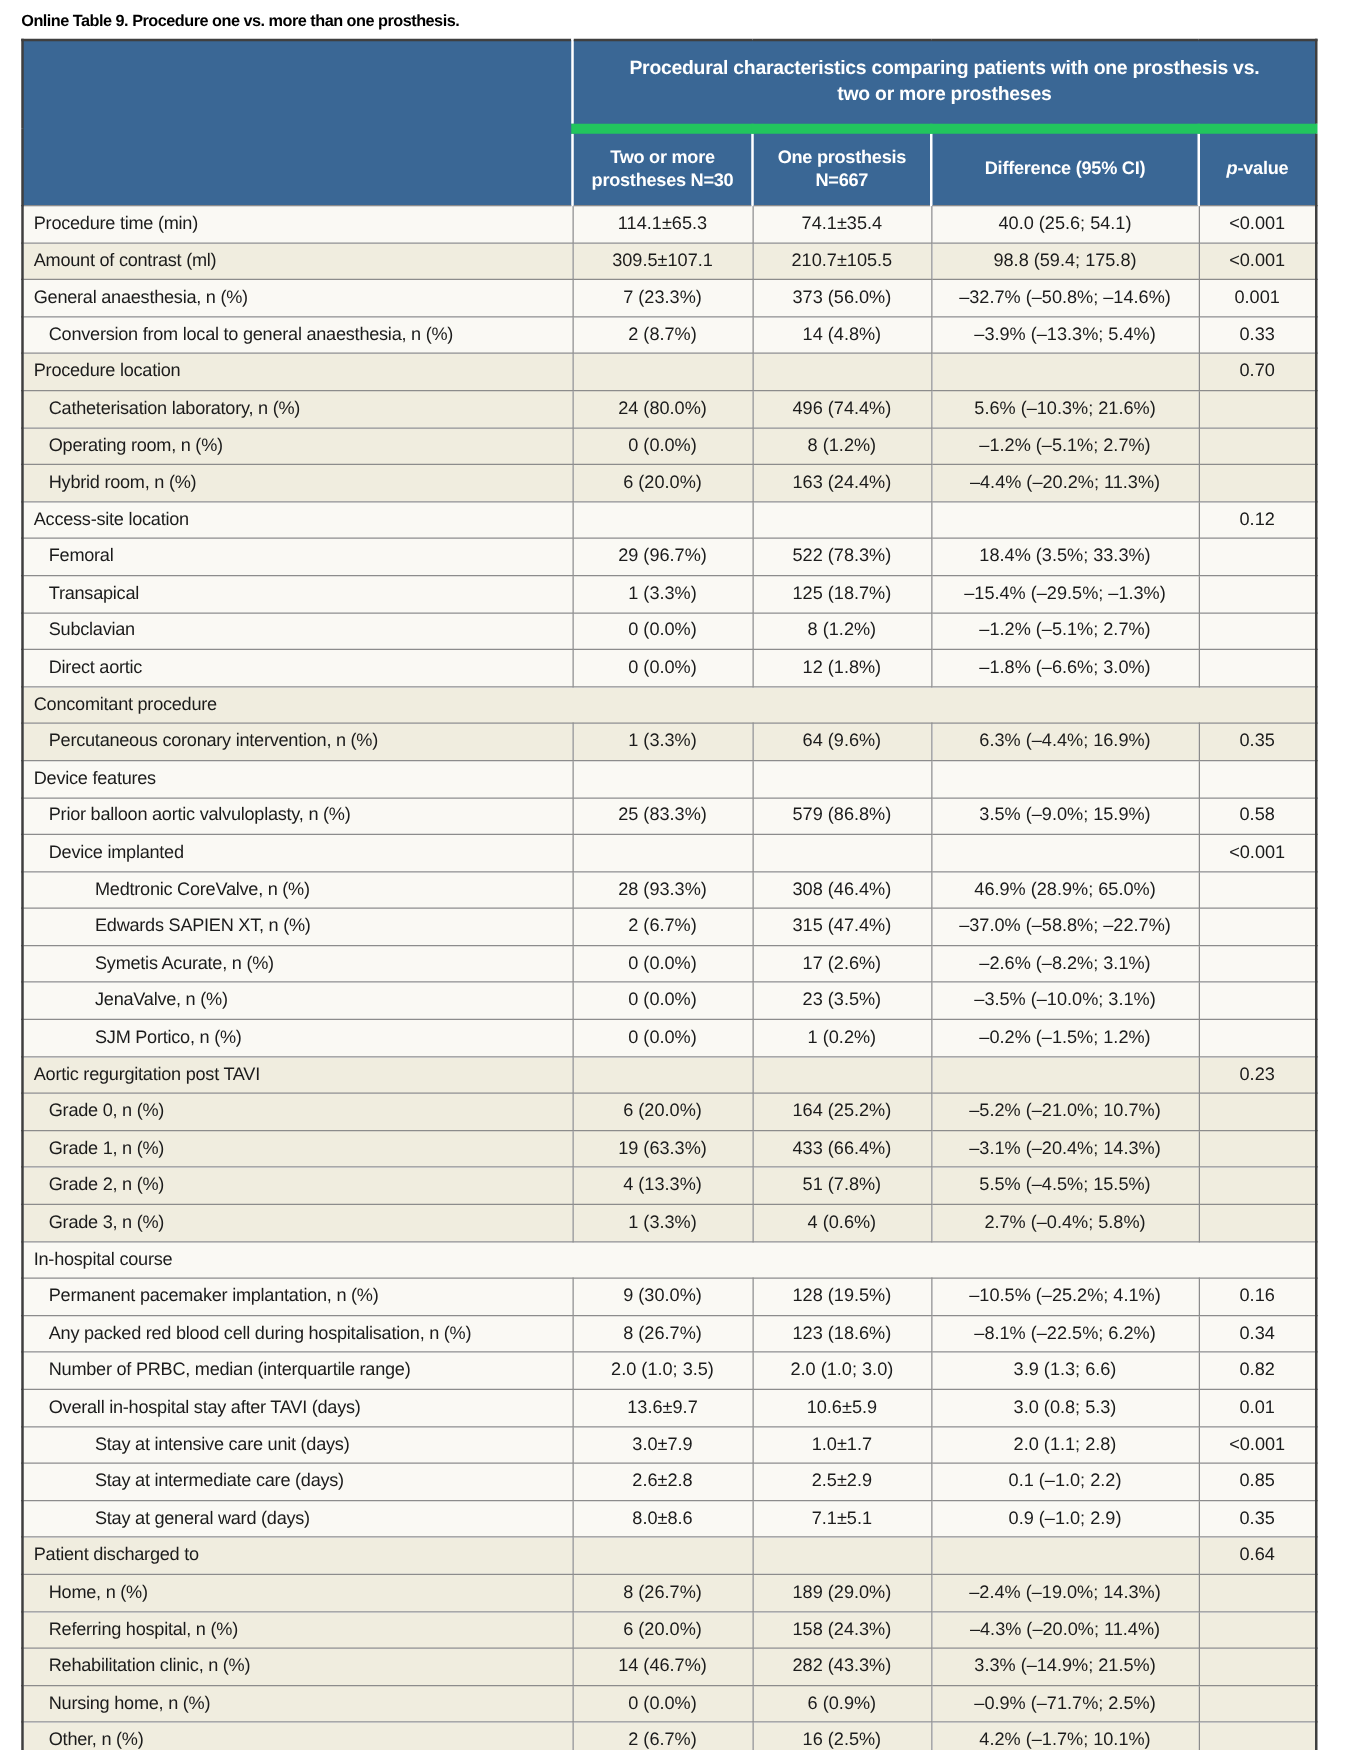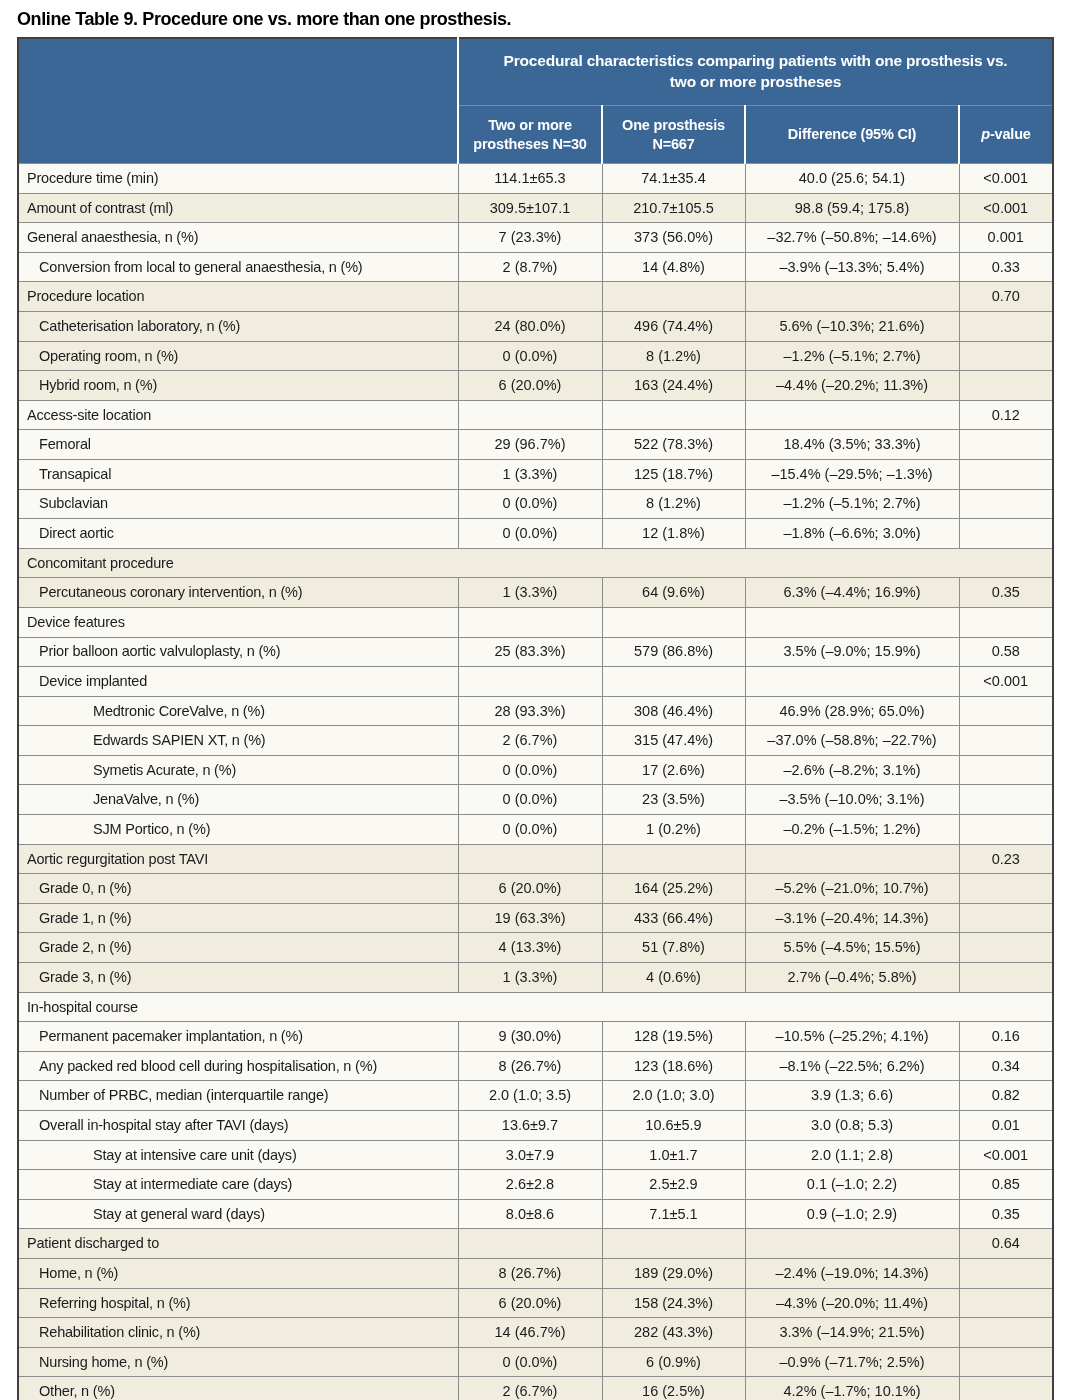--- a/index.html
+++ b/index.html
@@ -6,21 +6,21 @@
     margin: 0;
     padding: 0;
     background: #ffffff;
     width: 1076px;
     font-family: "Liberation Sans", sans-serif;
     color: #1b1b1b;
   }
   .page { width: 1076px; min-height: 1400px; position: relative; }
   .title {
     font-weight: 700;
-    font-size: 18px;
+    font-size: 13px;
     letter-spacing: -0.4px;
     margin: 9px 0 7px 17px;
     color: #000;
   }
   table.main {
     border-collapse: collapse;
     table-layout: fixed;
     margin-left: 17px;
     width: 1035px;
     border: 2px solid #3f3f3f;
@@ -33,21 +33,21 @@
     font-weight: 700;
     letter-spacing: -0.2px;
   }
   th.corner {
     border-right: 2px solid #ffffff;
   }
   th.group {
     font-size: 15.5px;
     padding: 8px 30px;
     height: 50px;
-    border-bottom: 1px solid #22c55e;
+    border-bottom: 8px solid #22c55e;
     text-align: center;
     line-height: 1.35;
   }
   tr.colhead th {
     height: 49px;
     padding: 4px 6px;
     text-align: center;
     border-left: 2px solid #ffffff;
     border-bottom: 1px solid #8c8c8c;
     font-size: 14.5px;
@@ -62,21 +62,21 @@
     line-height: 1.15;
     overflow: hidden;
     white-space: nowrap;
   }
   tbody tr.beige td { background: #f0eddf; }
   tbody tr.white td { background: #faf9f4; }
   td.lbl { text-align: left; letter-spacing: -0.2px; }
   td.val { text-align: center; }
   td.ind0 { padding-left: 8px; margin-top: 28px; }
   td.ind1 { padding-left: 20px; }
-  td.ind2 { padding-left: 74px; }
+  td.ind2 { padding-left: 57px; }
 </style>
 </head>
 <body>
 
 <div class="page">
   <div class="title">Online Table 9. Procedure one vs. more than one prosthesis.</div>
 
   <table class="main">
     <colgroup>
       <col style="width:440px">

